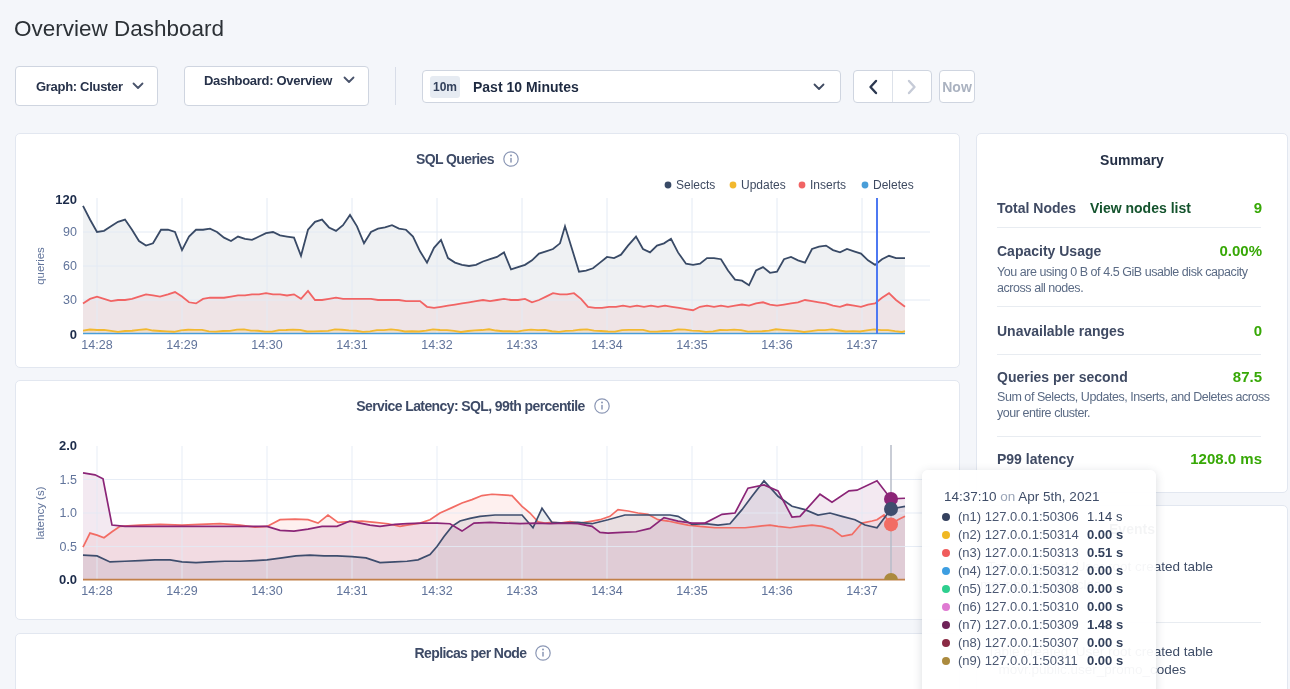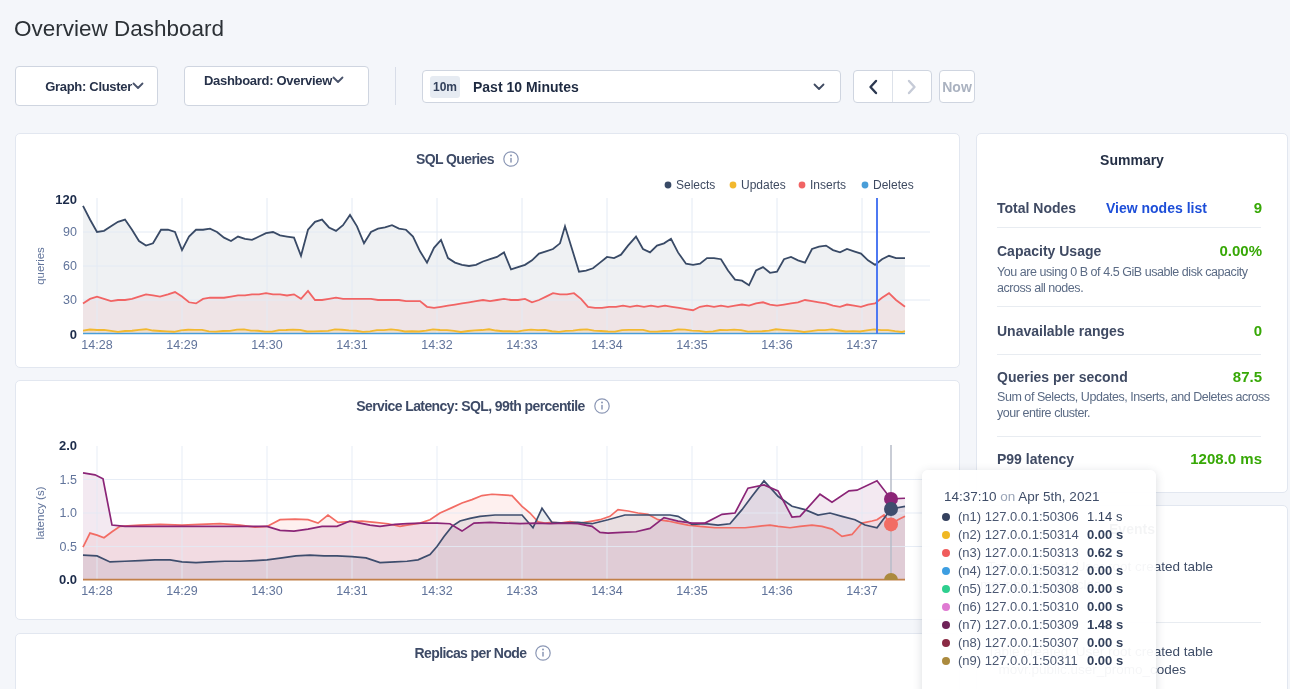--- a/index.html
+++ b/index.html
@@ -9,27 +9,27 @@
 .ttl{position:absolute;display:flex;align-items:center;justify-content:center;gap:9px;font-size:14px;letter-spacing:-0.6px;font-weight:bold;color:#3d4a66;z-index:3;padding-right:9px}
 .slab{position:absolute;font-size:14px;font-weight:bold;color:#3f4a63;z-index:3}
 .sval{position:absolute;font-size:15px;font-weight:bold;color:#37a806;text-align:right;right:28px;z-index:3}
 .sdesc{position:absolute;font-size:12.5px;letter-spacing:-0.45px;color:#5b6b85;line-height:16.3px;z-index:3}
 .sdiv{position:absolute;left:997px;width:264px;height:1px;background:#e8ecf1;z-index:3}
 .ghost{position:absolute;font-size:13.5px;color:#3e4c66;white-space:nowrap;z-index:2}
 </style></head>
 <body>
 <div class="abs" style="left:14px;top:16px;font-size:22.5px;color:#2c3136">Overview Dashboard</div>
 
-<div class="ctl" style="left:15px;top:66px;width:143px;height:40px;padding:0 13px 0 20px;justify-content:flex-end">
+<div class="ctl" style="left:15px;top:66px;width:143px;height:40px;padding:0 13px 0 20px;justify-content:space-between">
   <span style="font-size:13px;font-weight:bold;color:#27324a;letter-spacing:-0.3px">Graph: Cluster</span>
     <svg width="12" height="8" viewBox="0 0 12 8" style="display:block">
       <path d="M1.5 1.5 L6 6 L10.5 1.5" fill="none" stroke="#49536b" stroke-width="1.8" stroke-linecap="round" stroke-linejoin="round"></path>
     </svg>
 </div>
-<div class="ctl" style="left:184px;top:66px;width:185px;height:40px;padding:0 13px 12px 19px;justify-content:flex-start">
+<div class="ctl" style="left:184px;top:66px;width:185px;height:40px;padding:0 13px 12px 19px;justify-content:space-between">
   <span style="font-size:13px;font-weight:bold;color:#27324a;letter-spacing:-0.3px">Dashboard: Overview</span>
     <svg width="12" height="8" viewBox="0 0 12 8" style="display:block">
       <path d="M1.5 1.5 L6 6 L10.5 1.5" fill="none" stroke="#49536b" stroke-width="1.8" stroke-linecap="round" stroke-linejoin="round"></path>
     </svg>
 </div>
 <div class="abs" style="left:395px;top:67px;width:1px;height:38px;background:#d8dde8"></div>
 <div class="ctl" style="left:422px;top:70px;width:419px;height:33px;padding:0 15px 0 7px;justify-content:space-between">
   <span style="display:flex;align-items:center">
     <span style="background:#e6ebf2;border-radius:3px;width:30px;height:22px;display:flex;align-items:center;justify-content:center;font-size:12px;font-weight:bold;color:#33415c">10m</span>
     <span style="margin-left:13px;font-size:14px;font-weight:bold;color:#1d2940">Past 10 Minutes</span>
@@ -165,21 +165,21 @@
     <text x="522" y="595" text-anchor="middle" font-size="12.5" fill="#61749b">14:33</text>
     <text x="607" y="595" text-anchor="middle" font-size="12.5" fill="#61749b">14:34</text>
     <text x="692" y="595" text-anchor="middle" font-size="12.5" fill="#61749b">14:35</text>
     <text x="777" y="595" text-anchor="middle" font-size="12.5" fill="#61749b">14:36</text>
     <text x="862" y="595" text-anchor="middle" font-size="12.5" fill="#61749b">14:37</text>
     <text x="44" y="513" text-anchor="middle" font-size="11.5" fill="#61749b" transform="rotate(-90 44 513)">latency (s)</text>
     <text x="77" y="698" text-anchor="end" font-size="13" font-weight="bold" fill="#a9b3c6">30</text>
   </svg>
 
 <div class="abs" style="left:976px;top:152px;width:312px;text-align:center;font-size:14px;font-weight:bold;color:#242f45;z-index:3">Summary</div>
-<div class="slab" style="left:997px;top:200px">Total Nodes <a style="color:#1d4ed8;margin-left:26px;text-decoration:none">View nodes list</a></div>
+<div class="slab" style="left:997px;top:200px">Total Nodes <a style="color:#14532d;margin-left:10px;text-decoration:none">View nodes list</a></div>
 <div class="sval" style="top:199px">9</div>
 <div class="sdiv" style="top:227px"></div>
 <div class="slab" style="left:997px;top:243px">Capacity Usage</div>
 <div class="sval" style="top:242px">0.00%</div>
 <div class="sdesc" style="left:997px;top:264px;white-space:nowrap">You are using 0 B of 4.5 GiB usable disk capacity<br>across all nodes.</div>
 <div class="sdiv" style="top:306px"></div>
 <div class="slab" style="left:997px;top:323px">Unavailable ranges</div>
 <div class="sval" style="top:322px">0</div>
 <div class="sdiv" style="top:354px"></div>
 <div class="slab" style="left:997px;top:369px">Queries per second</div>
@@ -199,21 +199,21 @@
 <div class="abs" style="left:922px;top:470px;width:234px;height:230px;background:rgba(255,255,255,0.95);border-radius:6px;box-shadow:0 2px 10px rgba(50,60,80,0.18);z-index:10"></div>
 <div class="abs" style="left:944px;top:489px;font-size:13.5px;z-index:11"><span style="color:#3f4d68">14:37:10</span><span style="color:#9aa5b8"> on </span><span style="color:#3f4d68">Apr 5th, 2021</span></div>
 <div class="abs" style="left:942px;top:513px;width:8px;height:8px;border-radius:50%;background:#35415e;z-index:11"></div>
 <div class="abs" style="left:958px;top:509px;font-size:13px;color:#4b5872;z-index:11">(n1) 127.0.0.1:50306</div>
 <div class="abs" style="left:1087px;top:509px;font-size:13px;font-weight:normal;color:#33415c;z-index:11">1.14 s</div>
 <div class="abs" style="left:942px;top:531px;width:8px;height:8px;border-radius:50%;background:#f0b823;z-index:11"></div>
 <div class="abs" style="left:958px;top:527px;font-size:13px;color:#4b5872;z-index:11">(n2) 127.0.0.1:50314</div>
 <div class="abs" style="left:1087px;top:527px;font-size:13px;font-weight:bold;color:#33415c;z-index:11">0.00 s</div>
 <div class="abs" style="left:942px;top:549px;width:8px;height:8px;border-radius:50%;background:#f05c5c;z-index:11"></div>
 <div class="abs" style="left:958px;top:545px;font-size:13px;color:#4b5872;z-index:11">(n3) 127.0.0.1:50313</div>
-<div class="abs" style="left:1087px;top:545px;font-size:13px;font-weight:bold;color:#33415c;z-index:11">0.62 s</div>
+<div class="abs" style="left:1087px;top:545px;font-size:13px;font-weight:bold;color:#33415c;z-index:11">0.51 s</div>
 <div class="abs" style="left:942px;top:567px;width:8px;height:8px;border-radius:50%;background:#3d9ee1;z-index:11"></div>
 <div class="abs" style="left:958px;top:563px;font-size:13px;color:#4b5872;z-index:11">(n4) 127.0.0.1:50312</div>
 <div class="abs" style="left:1087px;top:563px;font-size:13px;font-weight:bold;color:#33415c;z-index:11">0.00 s</div>
 <div class="abs" style="left:942px;top:585px;width:8px;height:8px;border-radius:50%;background:#2ecf8f;z-index:11"></div>
 <div class="abs" style="left:958px;top:581px;font-size:13px;color:#4b5872;z-index:11">(n5) 127.0.0.1:50308</div>
 <div class="abs" style="left:1087px;top:581px;font-size:13px;font-weight:bold;color:#33415c;z-index:11">0.00 s</div>
 <div class="abs" style="left:942px;top:603px;width:8px;height:8px;border-radius:50%;background:#df7ad2;z-index:11"></div>
 <div class="abs" style="left:958px;top:599px;font-size:13px;color:#4b5872;z-index:11">(n6) 127.0.0.1:50310</div>
 <div class="abs" style="left:1087px;top:599px;font-size:13px;font-weight:bold;color:#33415c;z-index:11">0.00 s</div>
 <div class="abs" style="left:942px;top:621px;width:8px;height:8px;border-radius:50%;background:#6f2258;z-index:11"></div>

